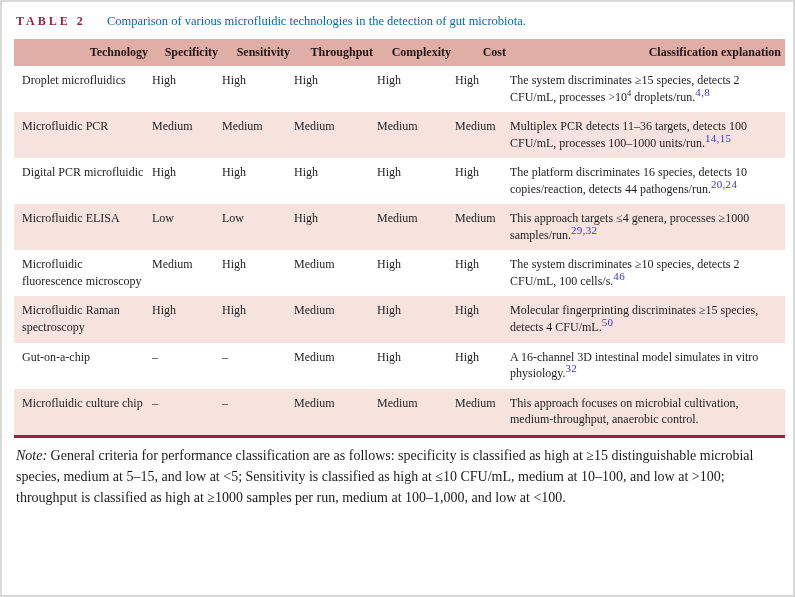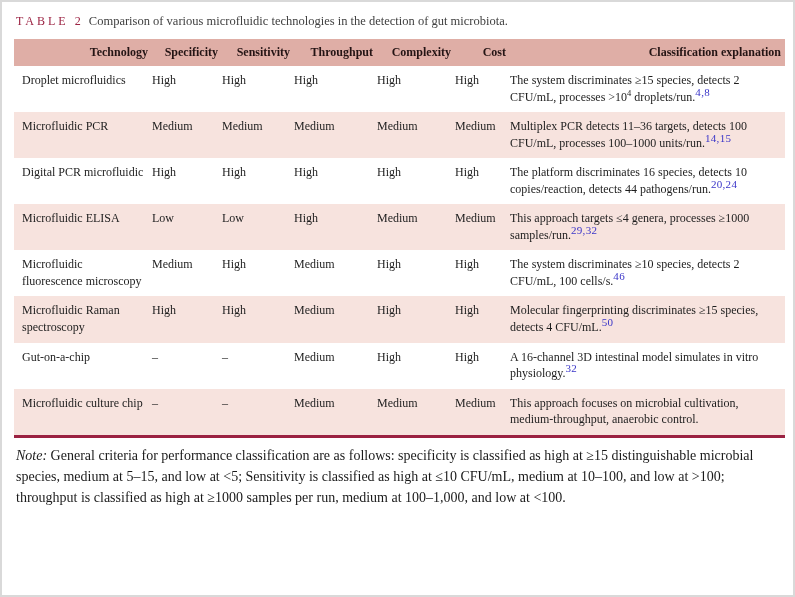--- a/index.html
+++ b/index.html
@@ -15,26 +15,26 @@
     background: #ffffff;
     padding: 9px 12px 0 12px;
     overflow: hidden;
   }
   .caption-line {
     margin: 3px 0 10px 2px;
     font-size: 12.5px;
   }
   .table-label {
     color: #9b2242;
-    font-weight: normal;
+    font-weight: bold;
     font-size: 12px;
     letter-spacing: 3px;
-    margin-right: 2px;
-  }
-  .caption-text { color: #404040; }
+    margin-right: 18px;
+  }
+  .caption-text { color: #0369a1; }
 
   table {
     width: 771px;
     border-collapse: collapse;
     table-layout: fixed;
     border-bottom: 3px solid #9b2242;
   }
   col.c-tech { width: 138px; }
   col.c-spec { width: 70px; }
   col.c-sens { width: 72px; }

